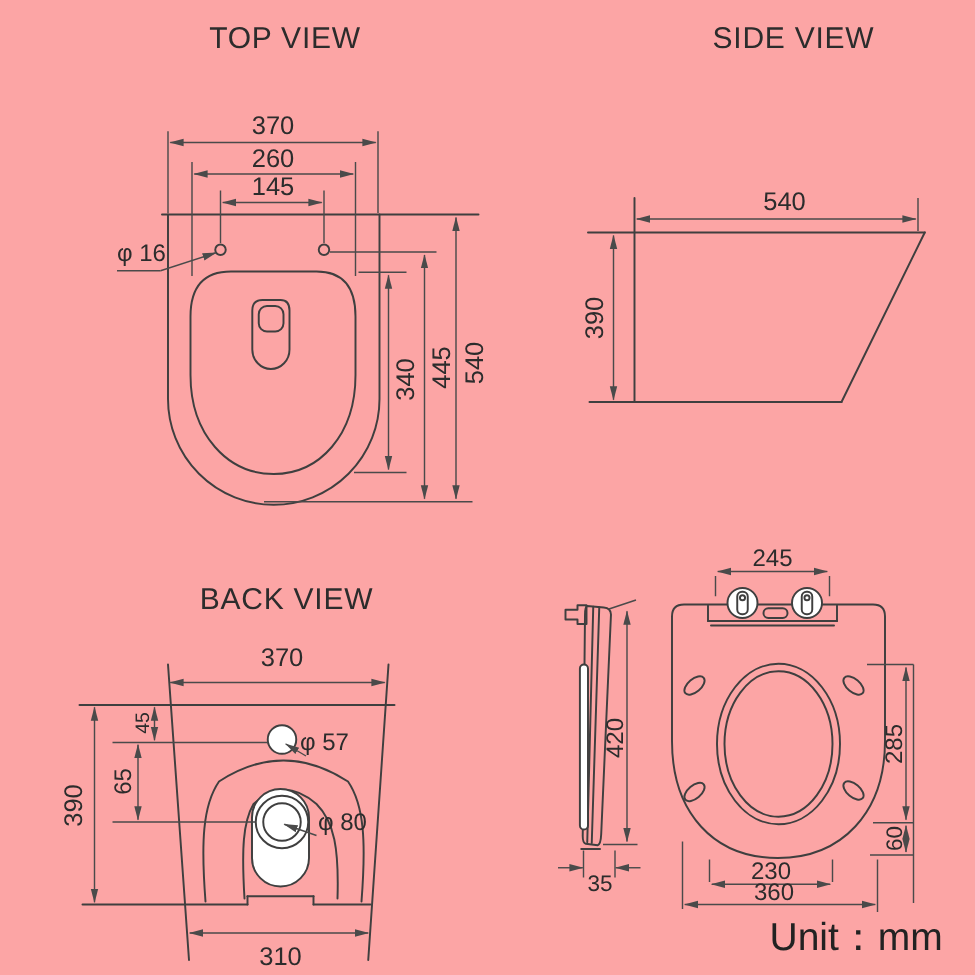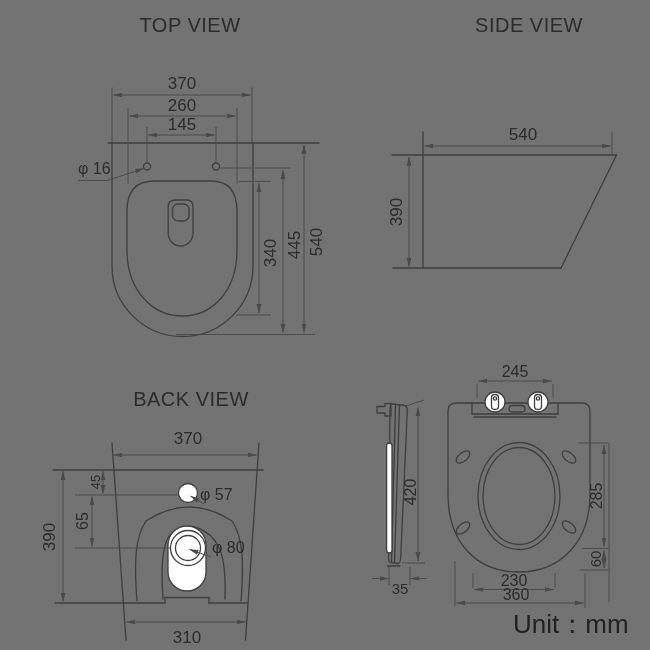--- a/index.html
+++ b/index.html
@@ -1,16 +1,16 @@
 <!DOCTYPE html>
 <html><head>
 <meta charset="utf-8">
 <style>
   html,body{margin:0;padding:0;background:#fff;}
-  #stage{position:relative;width:650px;height:650px;background:#737373;overflow:hidden;
+  #stage{position:relative;width:650px;height:650px;background:#fca5a5;overflow:hidden;
          font-family:"Liberation Sans",sans-serif;}
   svg{position:absolute;left:0;top:0;}
   .obj{stroke:#3f3f3f;stroke-width:1.3;fill:none;stroke-linejoin:round;stroke-linecap:round;}
   .objf{stroke:#3f3f3f;stroke-width:1.3;fill:#ffffff;stroke-linejoin:round;}
   .dim{stroke:#4a4a4a;stroke-width:0.95;fill:none;stroke-linecap:butt;}
   .ttl{font-size:20px;letter-spacing:.5px;fill:#2c2c2c;}
   .dt{font-size:17px;fill:#2c2c2c;}
   .dt16{font-size:16px;fill:#2c2c2c;}
   .dt15{font-size:15px;fill:#2c2c2c;}
   .dt13{font-size:13px;fill:#2c2c2c;}

